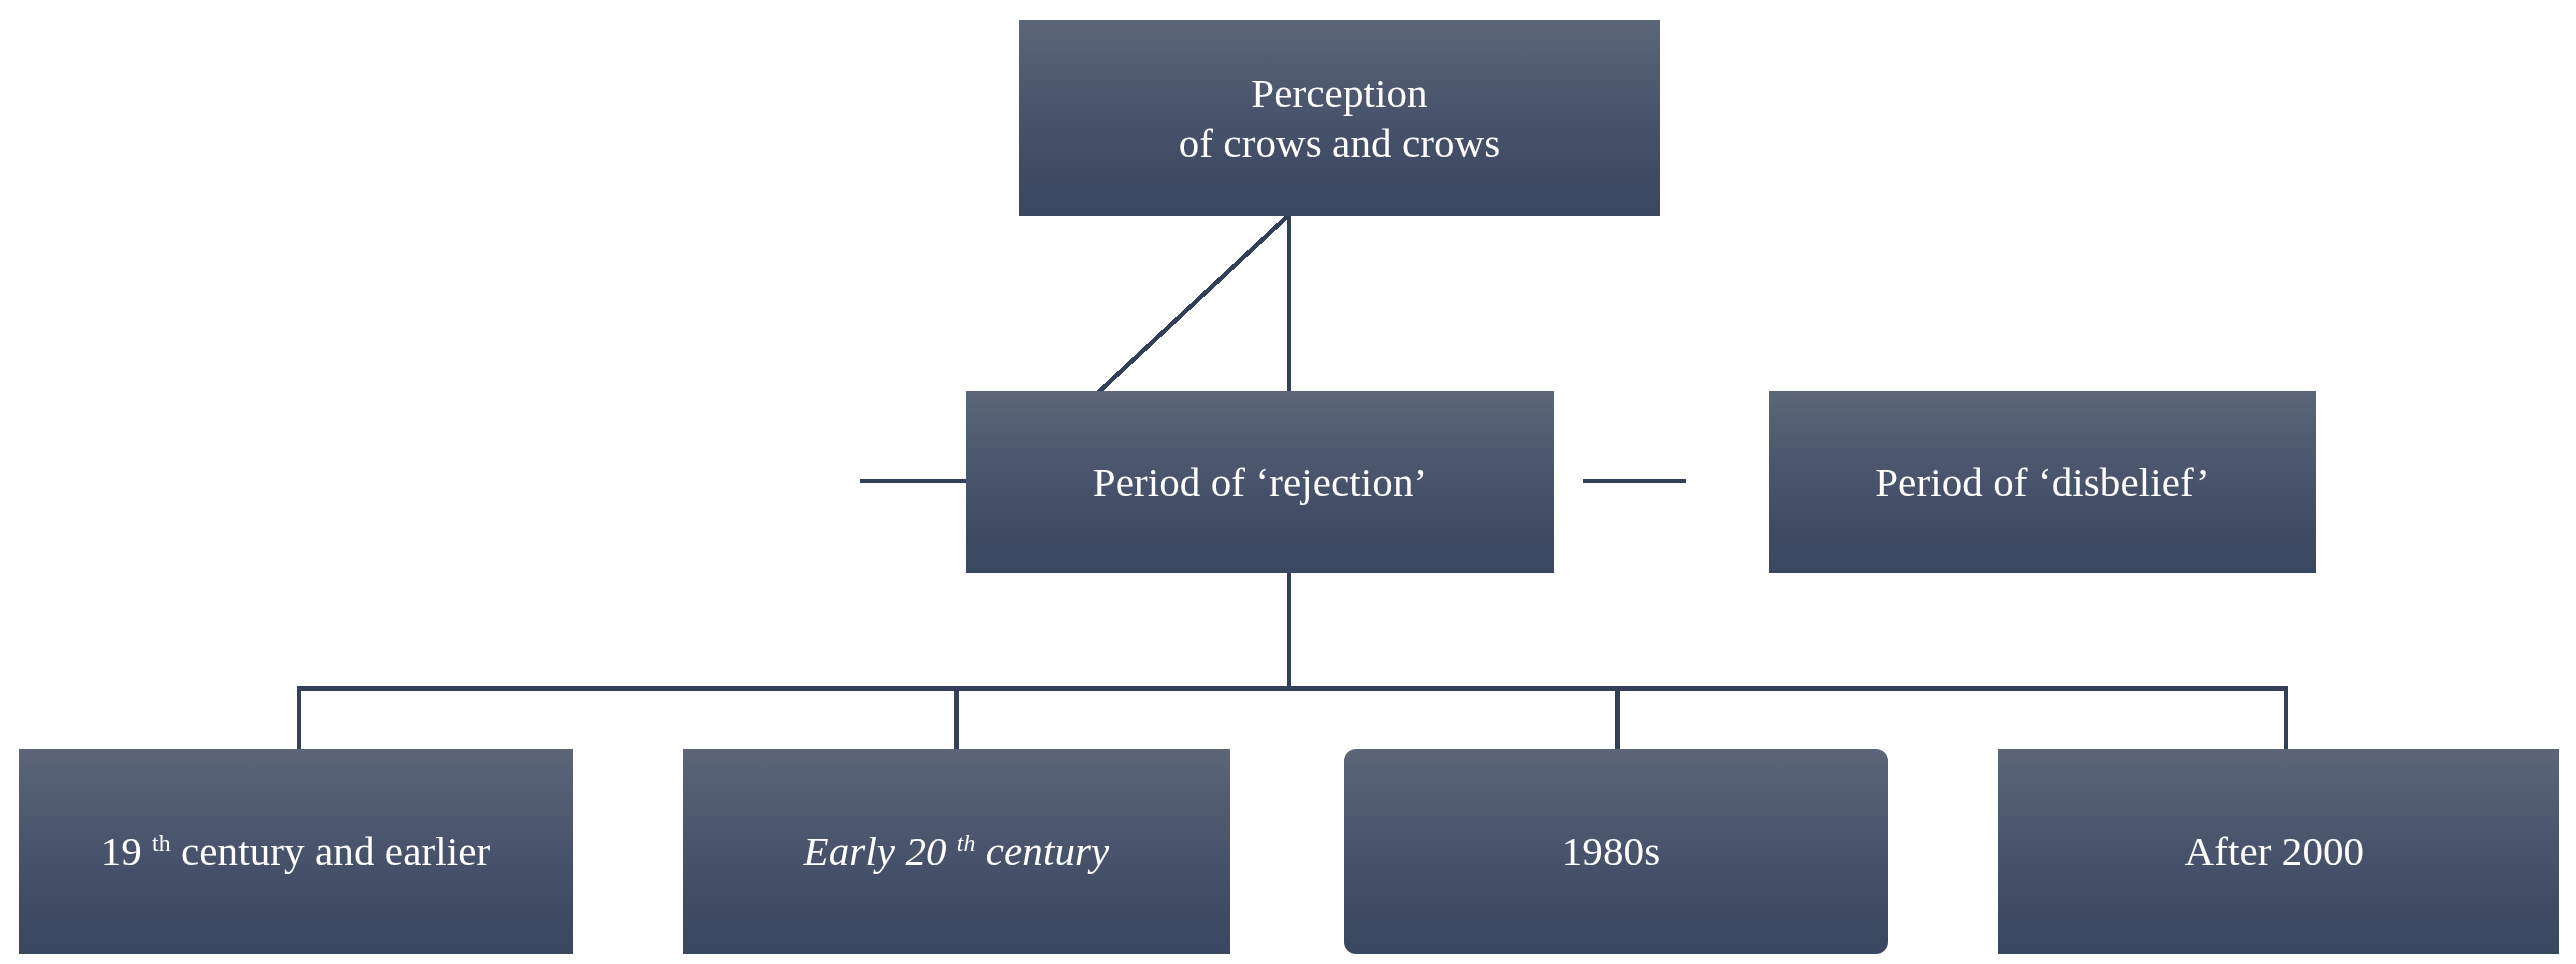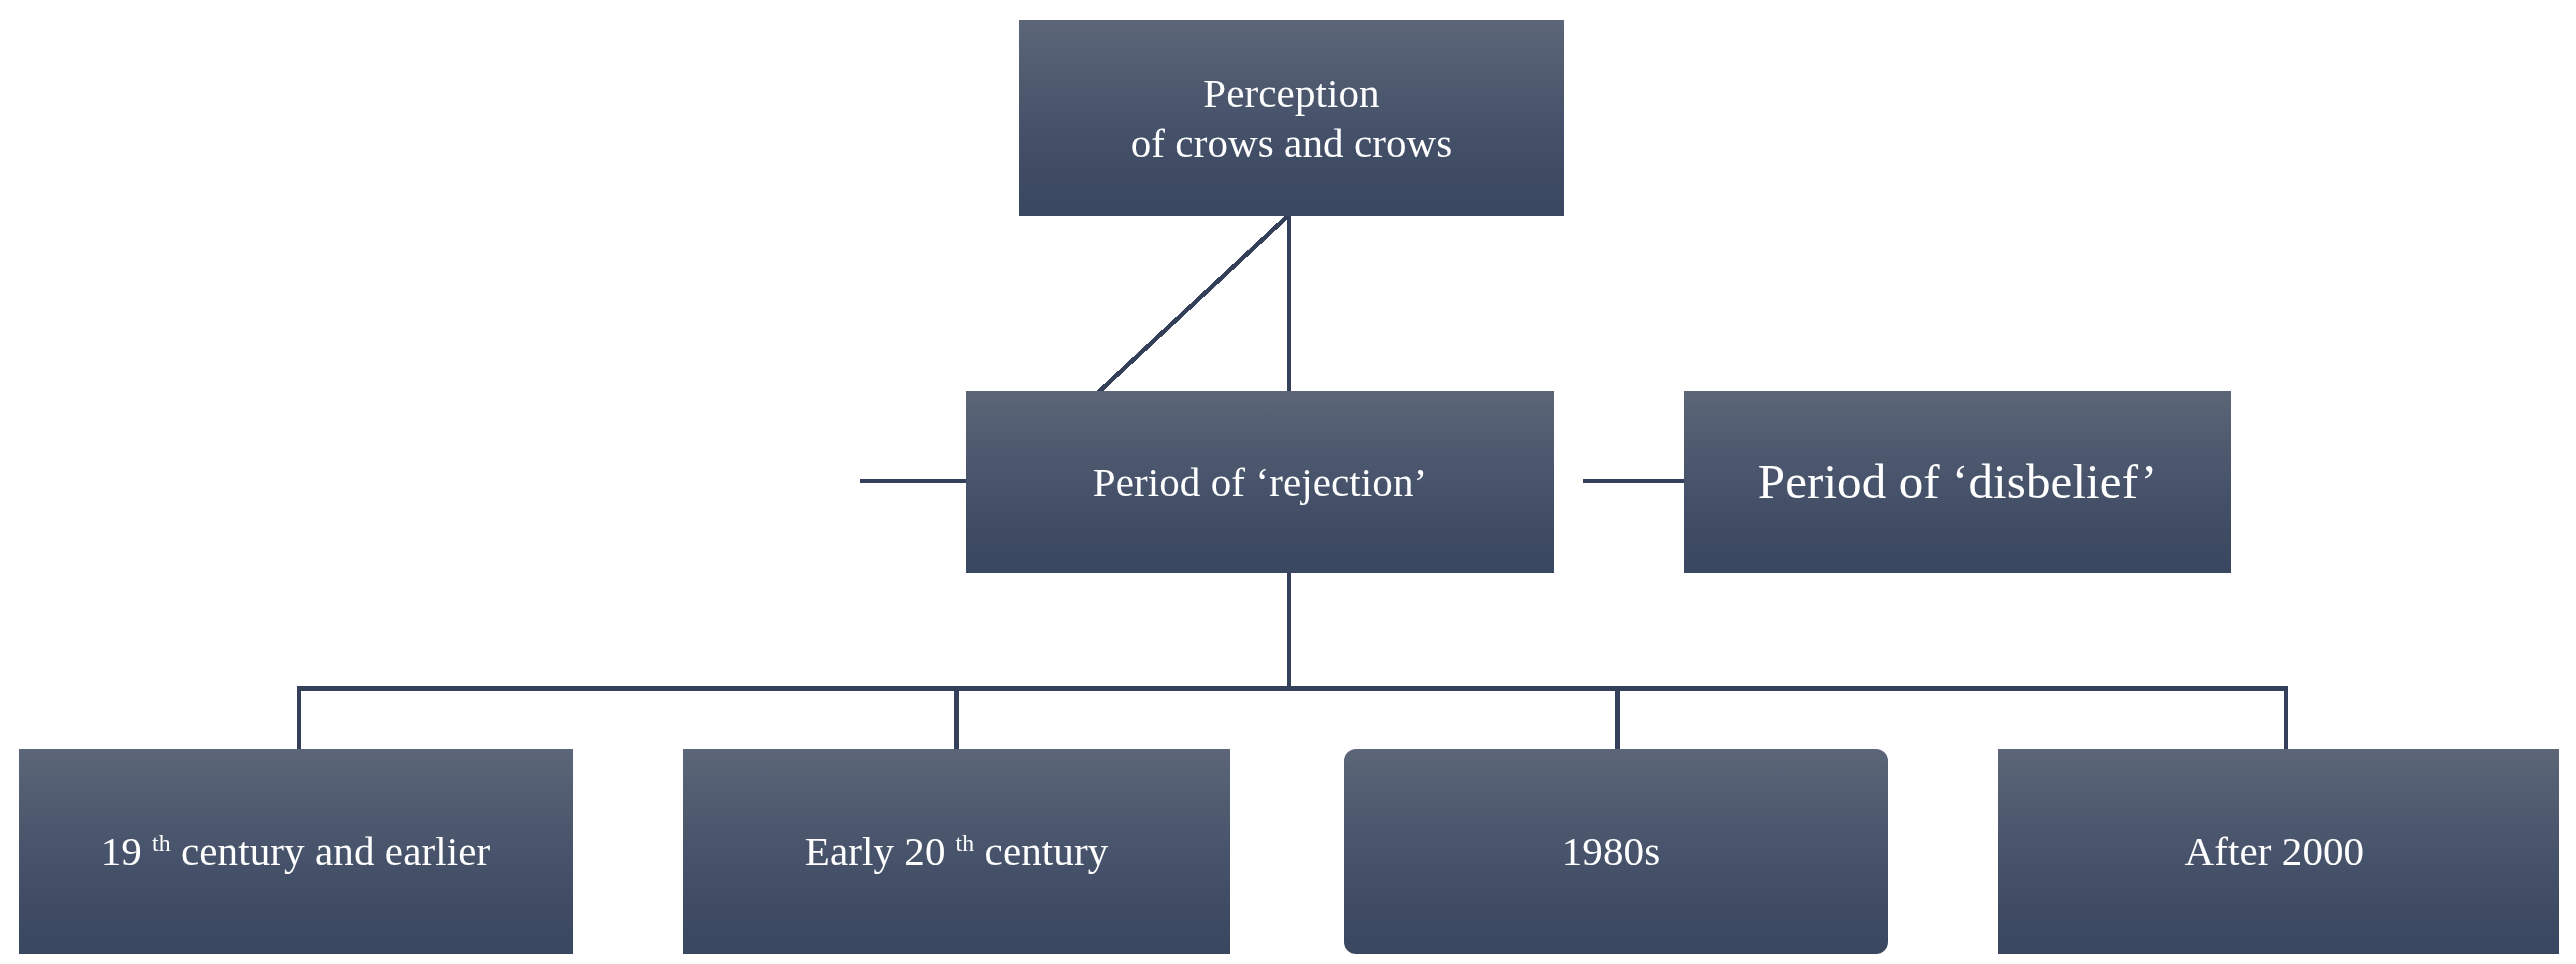--- a/index.html
+++ b/index.html
@@ -49,47 +49,48 @@
   }
   .node sup {
     font-size: 0.58em;
     vertical-align: super;
     line-height: 0;
     margin-left: 10px;
   }
   
   #node-root {
     left: 1019px;  top: 20px;
-    width: 545px;  height: 196px;
+    width: 641px;  height: 196px;
     font-size: 41px;
   }
   #node-belief {
     left: 318px;   top: 391px;
     width: 544px;  height: 182px;
     font-size: 41px;
   }
   #node-rejection {
     left: 966px;  top: 391px;
     width: 588px;  height: 182px;
     font-size: 41px;
   }
   #node-disbelief {
-    left: 1684px;  top: 391px;
+    left: 1769px;  top: 391px;
     width: 547px;  height: 182px;
-    font-size: 49px;
+    font-size: 41px;
   }
   #node-era-1 {
     left: 18.5px;    top: 749px;
     width: 554px;  height: 205px;
     font-size: 41px;
   }
   #node-era-2 {
     left: 683px;   top: 749px;
     width: 547px;  height: 205px;
     font-size: 41px;
+    font-style: italic;
   }
   #node-era-3 {
     left: 1344px;  top: 749px;
     width: 544px;  height: 205px;
     font-size: 41px;
     border-radius: 12px;
   }
   #node-era-4 {
     left: 1998px;  top: 749px;
     width: 561px;  height: 205px;

